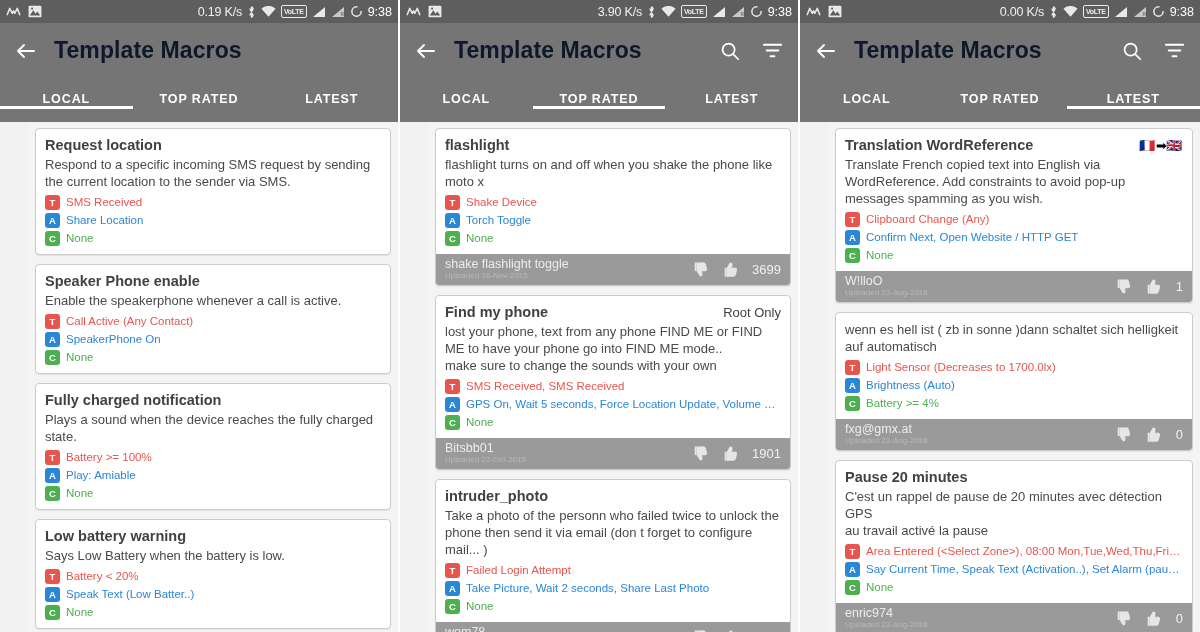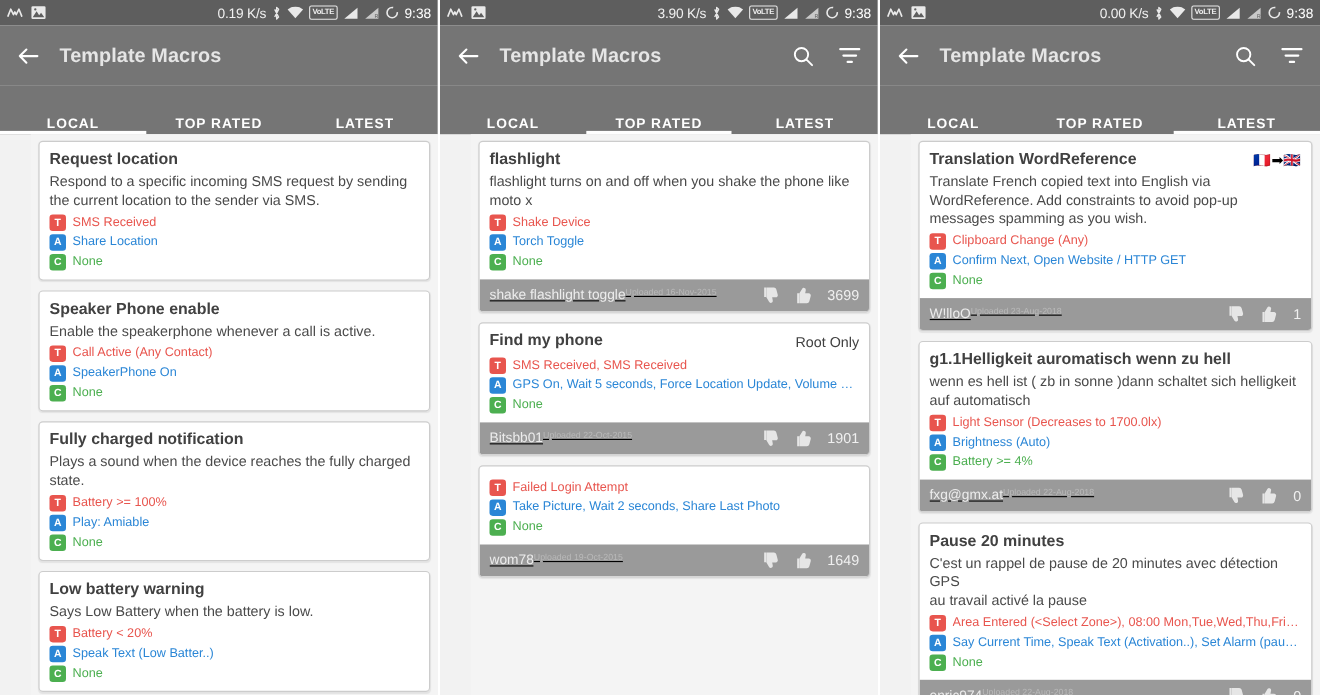--- a/index.html
+++ b/index.html
@@ -38,30 +38,30 @@
     font-weight: bold; letter-spacing: -0.3px; color: #eee;
   }
 
   
   .appbar {
     height: 55px; background: #757575;
     display: flex; align-items: center;
     padding: 0 14px; gap: 16px;
   }
   .appbar-title {
-    color: #e5e5e5; font-size: 18px; font-weight: bold;
+    color: #0f172a; font-size: 23px; font-weight: bold;
     letter-spacing: 0.1px; white-space: nowrap;
   }
   .appbar-actions { margin-left: auto; display: flex; align-items: center; gap: 20px; }
   .back-arrow { width: 24px; height: 24px; }
 
   
   .tabs {
     height: 44px; background: #757575;
-    display: flex; align-items: flex-end;
+    display: flex; align-items: center;
     position: relative;
   }
   .tab {
     flex: 1; display: flex; align-items: center; justify-content: center;
     color: #fff; font-size: 12.5px; font-weight: bold; letter-spacing: 0.9px;
     position: relative; padding-bottom: 3px;
   }
   .tab.active::after {
     content: ""; position: absolute; left: 0; right: 0; bottom: 0;
     height: 3px; background: #ffffff;
@@ -120,21 +120,21 @@
   .tac-text.a { color: #2a86d6; }
   .tac-text.c { color: #4caf50; }
 
   
   .card-footer {
     background: #9a9a9a;
     display: flex; align-items: center;
     padding: 3px 9px 4px 9px;
     min-height: 29px;
   }
-  .footer-meta { display: flex; min-width: 0; text-decoration: underline; }
+  .footer-meta { display: flex; flex-direction: column; min-width: 0; }
   .footer-author {
     color: #ececec; font-size: 12.5px; line-height: 14px;
     white-space: nowrap; overflow: hidden; text-overflow: ellipsis;
   }
   .footer-date {
     color: #b9b9b9; font-size: 8px; line-height: 10px;
     white-space: nowrap;
   }
   .footer-actions {
     margin-left: auto; display: flex; align-items: center; gap: 11px;
@@ -382,20 +382,22 @@
               <span class="vote-count">3699</span>
             </div>
           </div>
         </div>
         <div class="card">
           <div class="card-body">
             <div class="card-head">
               <div class="card-title">Find my phone</div>
               <span class="root-only">Root Only</span>
             </div>
+            <div class="card-desc">lost your phone, text from any phone FIND ME or FIND ME to have your phone go into FIND ME mode..
+make sure to change the sounds with your own</div>
             <div class="tac">
               <div class="tac-row">
                 <span class="badge t">T</span>
                 <span class="tac-text t">SMS Received, SMS Received</span>
               </div>
               <div class="tac-row">
                 <span class="badge a">A</span>
                 <span class="tac-text a">GPS On, Wait 5 seconds, Force Location Update, Volume Change, Torch...</span>
               </div>
               <div class="tac-row">
@@ -415,20 +417,24 @@
                 </svg></span>
               <span class="ico"><svg width="19" height="19" viewBox="0 0 24 24">
                   <path d="M6 21 h8.5 a3 3 0 0 0 2.9 -2.2 l1.6 -6 A2.4 2.4 0 0 0 16.7 9.7 H12.6 l0.7 -3.6 A2.3 2.3 0 0 0 9 4.6 L6 9.7 Z M3.4 9.7 h2.3 v11.3 H3.4 z" fill="#e6e6e6"></path>
                 </svg></span>
               <span class="vote-count">1901</span>
             </div>
           </div>
         </div>
         <div class="card">
           <div class="card-body">
+            <div class="card-head">
+              <div class="card-title">intruder_photo</div>
+            </div>
+            <div class="card-desc">Take a photo of the personn who failed twice to unlock the phone then send it via email (don t forget to configure mail... )</div>
             <div class="tac">
               <div class="tac-row">
                 <span class="badge t">T</span>
                 <span class="tac-text t">Failed Login Attempt</span>
               </div>
               <div class="tac-row">
                 <span class="badge a">A</span>
                 <span class="tac-text a">Take Picture, Wait 2 seconds, Share Last Photo</span>
               </div>
               <div class="tac-row">
@@ -543,23 +549,20 @@
                 </svg></span>
               <span class="ico"><svg width="19" height="19" viewBox="0 0 24 24">
                   <path d="M6 21 h8.5 a3 3 0 0 0 2.9 -2.2 l1.6 -6 A2.4 2.4 0 0 0 16.7 9.7 H12.6 l0.7 -3.6 A2.3 2.3 0 0 0 9 4.6 L6 9.7 Z M3.4 9.7 h2.3 v11.3 H3.4 z" fill="#e6e6e6"></path>
                 </svg></span>
               <span class="vote-count">1</span>
             </div>
           </div>
         </div>
         <div class="card">
           <div class="card-body">
-            <div class="card-head">
-              <div class="card-title">g1.1Helligkeit auromatisch wenn zu hell</div>
-            </div>
             <div class="card-desc">wenn es hell ist ( zb in sonne )dann schaltet sich helligkeit auf automatisch</div>
             <div class="tac">
               <div class="tac-row">
                 <span class="badge t">T</span>
                 <span class="tac-text t">Light Sensor (Decreases to 1700.0lx)</span>
               </div>
               <div class="tac-row">
                 <span class="badge a">A</span>
                 <span class="tac-text a">Brightness (Auto)</span>
               </div>

